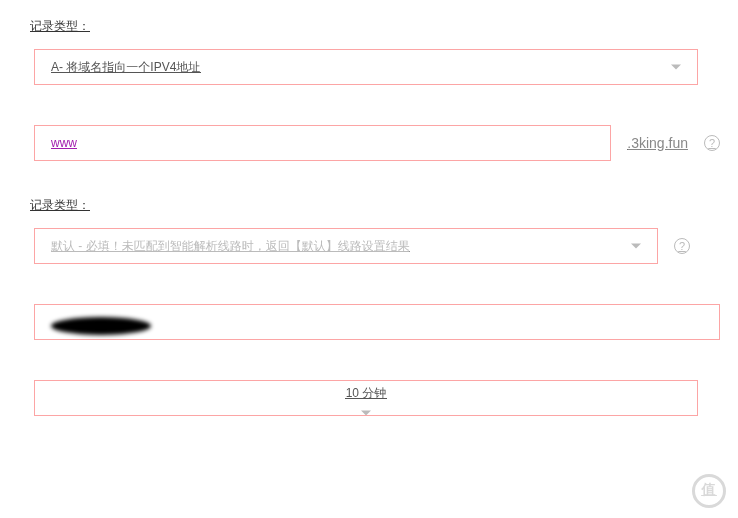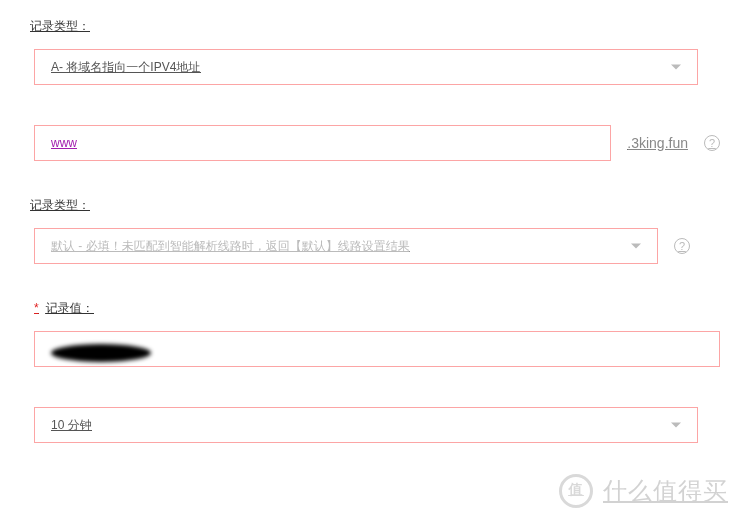--- a/index.html
+++ b/index.html
@@ -91,21 +91,21 @@
       pointer-events: none;
     }
     .watermark-logo {
       width: 34px; height: 34px; border: 3px solid #c9c9c9;
       border-radius: 50%; display: flex; align-items: center;
       justify-content: center; margin-right: 6px;
       font-size: 14px; font-weight: bold; color: #c9c9c9;
     }
     .watermark-logo-inner { transform: translateY(-1px); }
     .narrow .select-box { max-width: 664px; }
-    .ttl-row .select-box { max-width: 664px; }
+    .ttl-row .select-box { max-width: 664px; flex-direction: column; }
   </style>
 </head>
 <body>
 
 <div class="form-group">
   <label class="form-label">记录类型：</label>
   <div class="field-row narrow">
     <div class="select-box">
       <span class="select-text">A- 将域名指向一个IPV4地址</span>
       <span class="chevron"></span>
@@ -128,23 +128,20 @@
   <div class="field-row record-line">
     <div class="select-box">
       <span class="select-text placeholder-grey">默认 - 必填！未匹配到智能解析线路时，返回【默认】线路设置结果</span>
       <span class="chevron"></span>
     </div>
     <span class="help-circle">?</span>
   </div>
 </div>
 
 <div class="form-group">
-  <label class="form-label">
-    <span class="required-star">*</span><span>记录值：</span>
-  </label>
   <div class="field-row value-row">
     <div class="input-box" style="position:relative;">
       <input type="text" value="" style="">
       <div class="redacted"></div>
     </div>
   </div>
 </div>
 
 <div class="form-group" style="margin-bottom:0;">
   <div class="field-row ttl-row">
@@ -152,14 +149,13 @@
       <span class="select-text">10 分钟</span>
       <span class="chevron"></span>
     </div>
   </div>
 </div>
 
 <div class="watermark">
   <div class="watermark-logo">
     <span class="watermark-logo-inner">值</span>
   </div>
-  <span>什么值得买</span>
 </div>
 
 </body></html>

